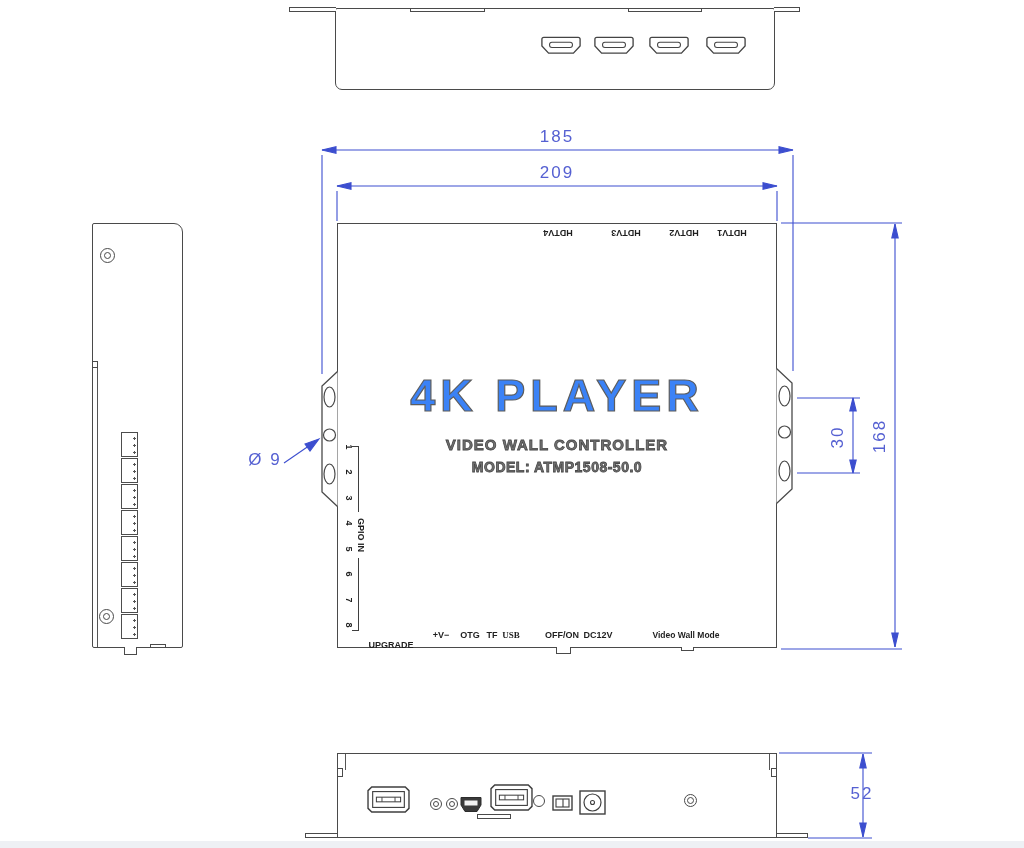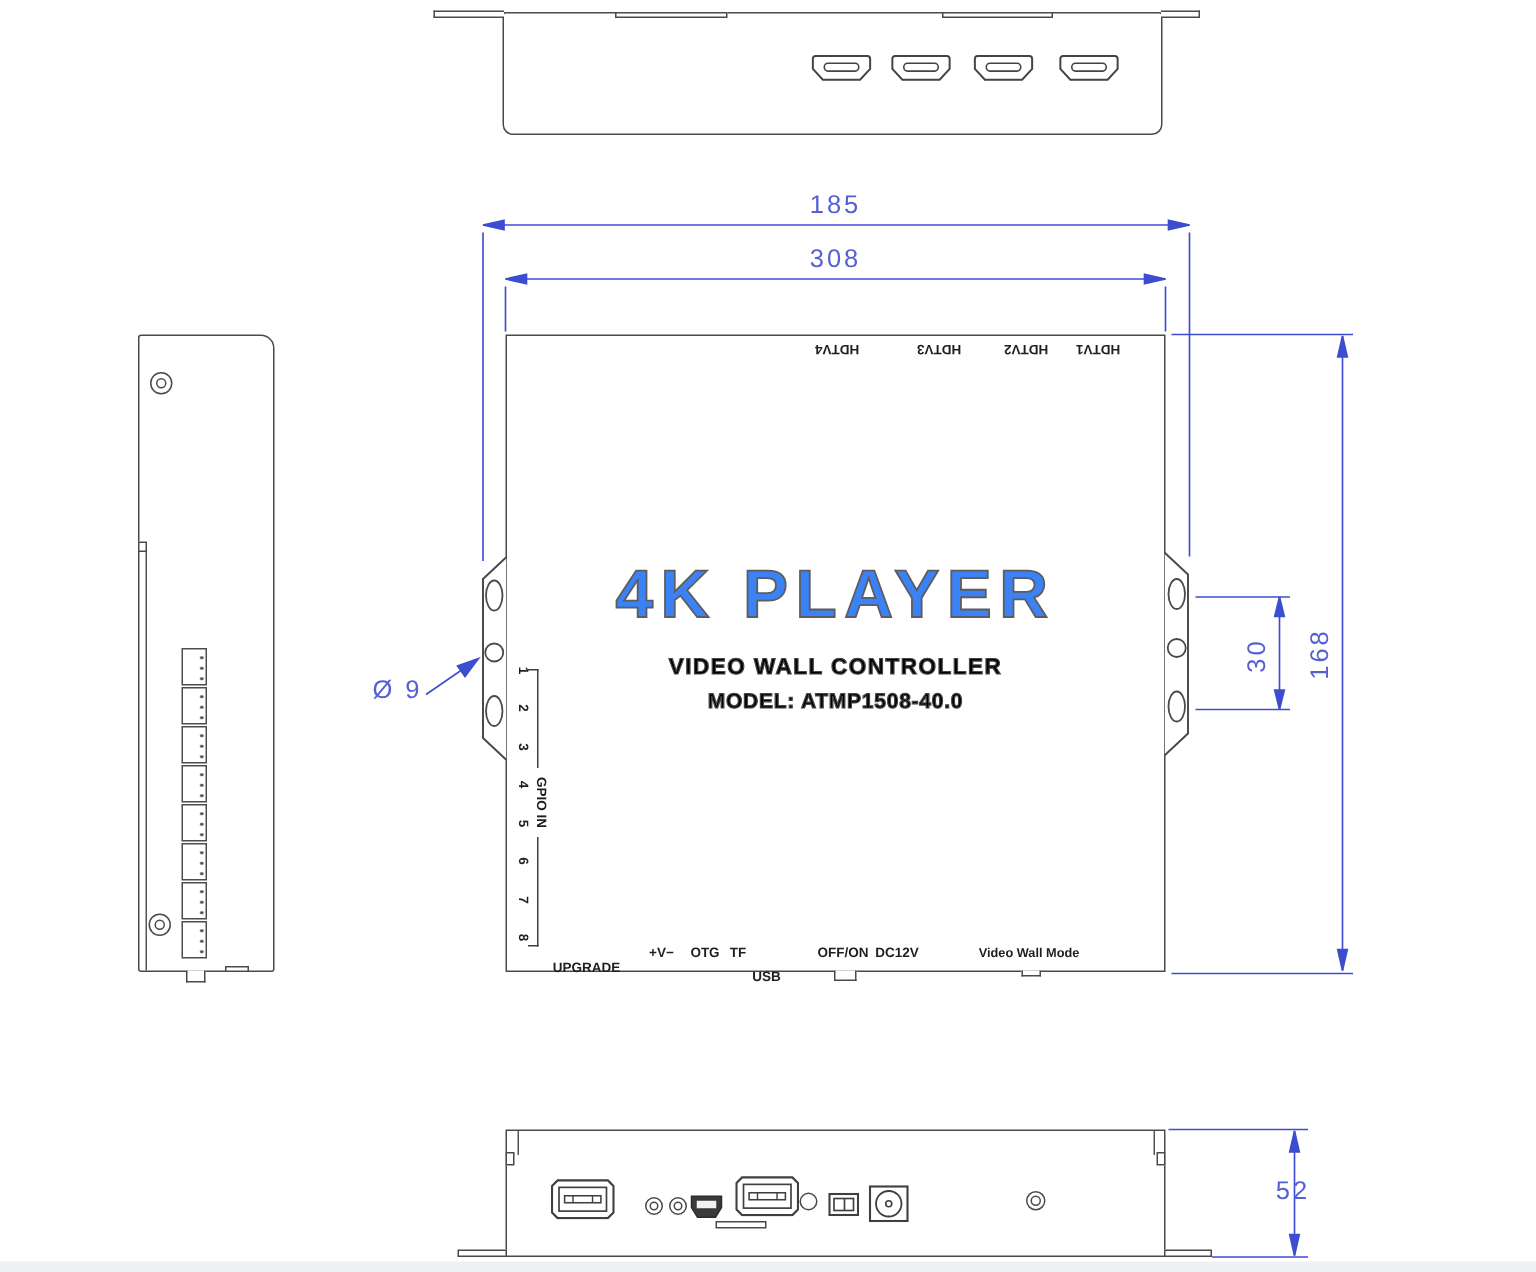--- a/index.html
+++ b/index.html
@@ -11,21 +11,21 @@
   .thin{border-width:1px;}
   
   .dimtxt{color:#5560d2;font-size:17px;font-weight:400;letter-spacing:2px;text-align:center;
           font-family:"Liberation Sans",sans-serif;white-space:nowrap;}
   .rot90ccw{transform:rotate(-90deg);}
   .rot90cw{transform:rotate(90deg);}
   .rot180{transform:rotate(180deg);}
   
   .lbl{color:#1f1f1f;font-size:9px;font-weight:700;white-space:nowrap;text-align:center;}
   .outline-big{color:#3b82f6;-webkit-text-stroke:1.2px #5d5d5d;font-weight:700;}
-  .outline-sm{color:#000000;-webkit-text-stroke:0.8px #474747;font-weight:700;}
+  .outline-sm{color:#737373;-webkit-text-stroke:0.8px #474747;font-weight:700;}
   
   .sv-conn{position:absolute;left:121px;width:17px;height:25px;border:1px solid #4d4d4d;
            box-sizing:border-box;background-image:radial-gradient(circle,#555 1px,transparent 1.3px);
            background-size:9px 7px;background-repeat:repeat-y;background-position:8px 2px;}
   .gpio-pin{position:absolute;left:341px;width:14px;height:12px;color:#1f1f1f;font-size:9px;
             font-weight:700;text-align:center;transform:rotate(90deg);}
   svg{display:block;}
 </style>
 </head>
 <body>
@@ -98,38 +98,38 @@
       <ellipse cx="8.5" cy="103" rx="5.5" ry="10" fill="none" stroke="#4a4a4a" stroke-width="1.2"></ellipse>
     </svg>
 
     <div class="abs lbl rot180" style="left:539px;top:228px;width:38px;">HDTV4</div>
     <div class="abs lbl rot180" style="left:607px;top:228px;width:38px;">HDTV3</div>
     <div class="abs lbl rot180" style="left:665px;top:228px;width:38px;">HDTV2</div>
     <div class="abs lbl rot180" style="left:713px;top:228px;width:38px;">HDTV1</div>
 
     <div class="abs outline-big" style="left:337px;top:370px;width:440px;text-align:center;font-size:45px;letter-spacing:5px;">4K PLAYER</div>
     <div class="abs outline-sm" style="left:337px;top:436px;width:440px;text-align:center;font-size:15px;letter-spacing:1px;">VIDEO WALL CONTROLLER</div>
-    <div class="abs outline-sm" style="left:337px;top:459px;width:440px;text-align:center;font-size:14px;letter-spacing:0.5px;">MODEL: ATMP1508-40.0</div>
+    <div class="abs outline-sm" style="left:337px;top:459px;width:440px;text-align:center;font-size:14px;letter-spacing:0.5px;">MODEL: ATMP1508-50.0</div>
 
     <div class="gpio-pin" style="top:441px;">1</div>
     <div class="gpio-pin" style="top:466px;">2</div>
     <div class="gpio-pin" style="top:492px;">3</div>
     <div class="gpio-pin" style="top:517px;">4</div>
     <div class="gpio-pin" style="top:543px;">5</div>
     <div class="gpio-pin" style="top:568px;">6</div>
     <div class="gpio-pin" style="top:594px;">7</div>
     <div class="gpio-pin" style="top:619px;">8</div>
     <div class="abs" style="left:352px;top:446px;width:6px;height:183px;border-right:1.5px solid #3f3f3f;border-top:1.5px solid #3f3f3f;border-bottom:1.5px solid #3f3f3f;"></div>
     <div class="abs lbl rot90cw" style="left:337px;top:529px;width:46px;height:12px;background:#fff;font-size:9px;">GPIO IN</div>
 
     <div class="abs lbl" style="left:366px;top:640px;width:50px;">UPGRADE</div>
     <div class="abs lbl" style="left:428px;top:630px;width:26px;">+V−</div>
     <div class="abs lbl" style="left:458px;top:630px;width:24px;">OTG</div>
     <div class="abs lbl" style="left:484px;top:630px;width:16px;">TF</div>
-    <div class="abs lbl" style="left:500px;top:646px;width:22px;">USB</div>
+    <div class="abs lbl" style="left:500px;top:630px;width:22px;font-family:Liberation Serif, serif;">USB</div>
     <div class="abs lbl" style="left:543px;top:630px;width:38px;">OFF/ON</div>
     <div class="abs lbl" style="left:580px;top:630px;width:36px;">DC12V</div>
     <div class="abs lbl" style="left:648px;top:630px;width:76px;font-size:8.5px;">Video Wall Mode</div>
 
     <div class="abs ln thin" style="left:556px;top:647px;width:15px;height:7px;border-top:none;"></div>
     <div class="abs ln thin" style="left:681px;top:647px;width:13px;height:4px;border-top:none;"></div>
   </div>
 
   <div>
     <div class="abs ln" style="left:337px;top:753px;width:440px;height:85px;"></div>
@@ -220,20 +220,20 @@
 
       <line x1="863" y1="754" x2="863" y2="837"></line>
       <polygon points="863,754 859.8,768 866.2,768"></polygon>
       <polygon points="863,837 859.8,823 866.2,823"></polygon>
       <line x1="779" y1="753" x2="872" y2="753"></line>
       <line x1="808" y1="838" x2="872" y2="838"></line>
     </g>
   </svg>
 
   <div class="abs dimtxt" style="left:517px;top:127px;width:80px;">185</div>
-  <div class="abs dimtxt" style="left:517px;top:163px;width:80px;">308</div>
+  <div class="abs dimtxt" style="left:517px;top:163px;width:80px;">209</div>
   <div class="abs dimtxt rot90ccw" style="left:850px;top:426px;width:60px;">168</div>
   <div class="abs dimtxt rot90ccw" style="left:818px;top:427px;width:40px;">30</div>
   <div class="abs dimtxt" style="left:240px;top:450px;width:50px;">Ø 9</div>
   <div class="abs dimtxt" style="left:840px;top:784px;width:44px;">52</div>
 
   <div class="abs" style="left:0;top:841px;width:1024px;height:7px;background:#eef0f4;"></div>
 </div>
 
 </body></html>

